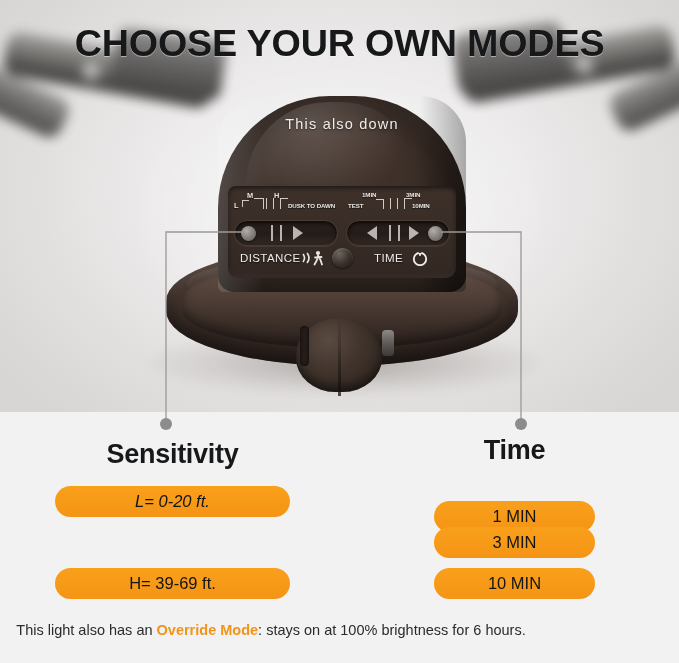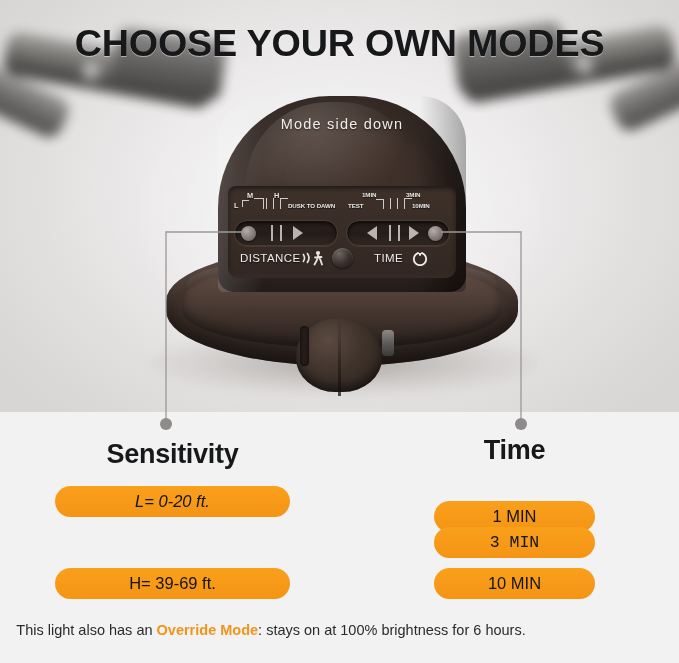--- a/index.html
+++ b/index.html
@@ -407,21 +407,21 @@
     <div class="knuckle-seam"></div>
     <div class="knuckle-slot"></div>
     <div class="knuckle-screw"></div>
 
     <div class="dome">
       <div class="dome-facet-l"></div>
       <div class="dome-facet-r"></div>
       <div class="dome-hl"></div>
     </div>
 
-    <div class="side-down">Mode side down</div>
+    <div class="side-down">This also down</div>
 
     <div class="control-face"></div>
 
     <div class="legend-row">
 
       <span class="lg md" style="left:4px;  top:11px;">L</span>
       <span class="lg md" style="left:17px; top:1px;">M</span>
       <span class="lg md" style="left:44px; top:1px;">H</span>
       <span class="lg sm" style="left:58px; top:12px;">DUSK TO DAWN</span>
 
@@ -489,20 +489,20 @@
 
   <div class="lower"></div>
 
   <div class="col-heading" id="heading-sensitivity">Sensitivity</div>
   <div class="col-heading" id="heading-time">Time</div>
 
   <div class="pill left" style="top:486px;font-style:italic;">L= 0-20 ft.</div>
   <div class="pill left" style="top:568px;">H= 39-69 ft.</div>
 
   <div class="pill right" style="top:501px;">1 MIN</div>
-  <div class="pill right" style="top:527px;font-family:Liberation Mono, monospace;">3 MIN</div>
+  <div class="pill right" style="top:527px;">3 MIN</div>
   <div class="pill right" style="top:568px;">10 MIN</div>
 
   <div class="caption">
     <span>This light also has an </span><span class="hl">Override Mode</span><span>: stays on at 100% brightness for 6 hours.</span>
   </div>
 
 </div>
 
 </body></html>

